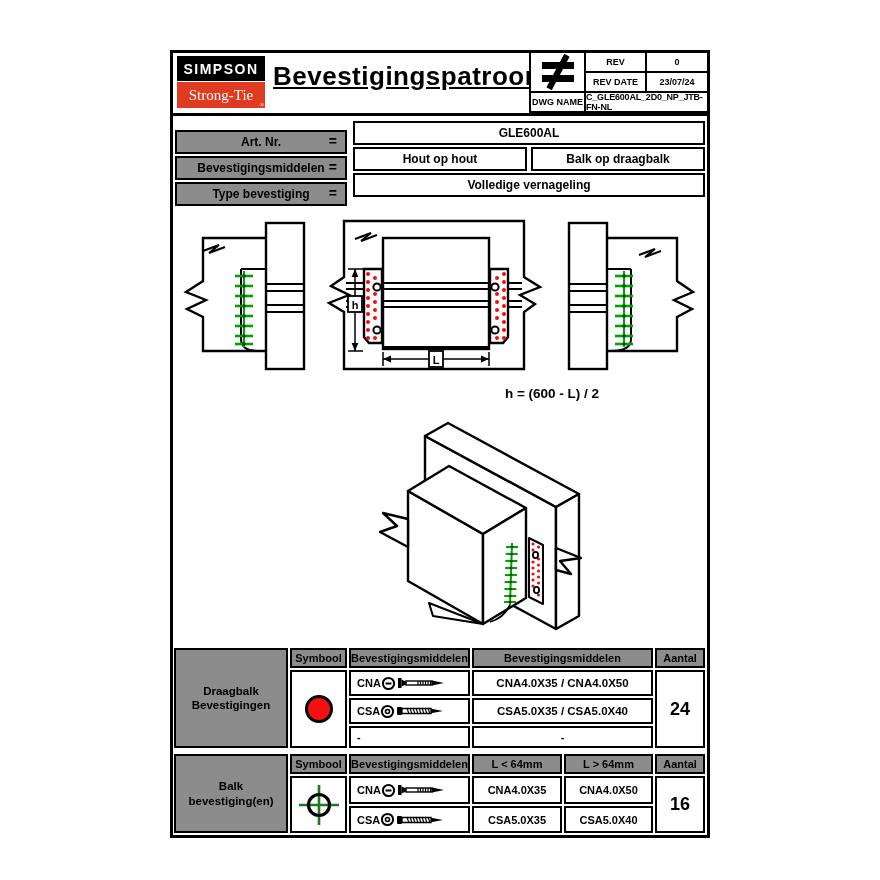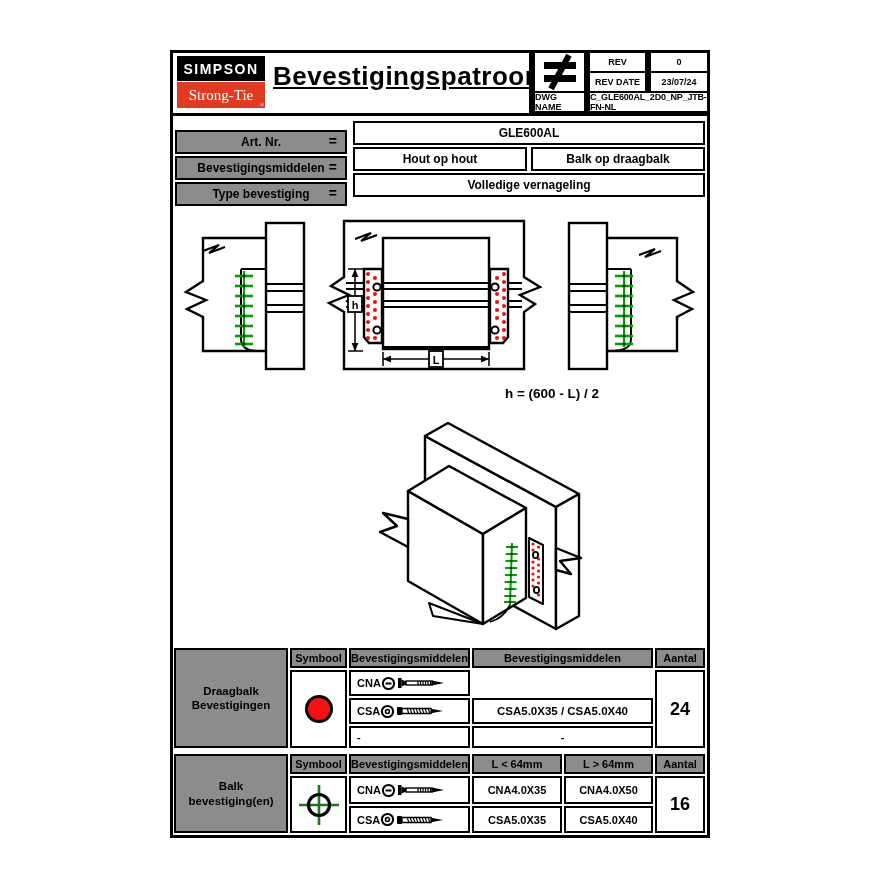--- a/index.html
+++ b/index.html
@@ -12,21 +12,21 @@
   .logo{position:absolute;left:4px;top:3px;width:88px;height:53px;}
   .logo-top{background:#000;color:#fff;height:25px;display:flex;align-items:center;justify-content:center;
             font-weight:bold;font-size:14px;letter-spacing:1.5px;}
   .logo-bot{background:#E03A21;color:#fff;height:26px;margin-top:1px;display:flex;align-items:center;justify-content:center;
             font-family:"Liberation Serif",serif;font-weight:normal;font-size:15px;position:relative;}
   .logo-bot .reg{position:absolute;right:1px;bottom:0;font-size:6px;}
   .title{position:absolute;left:100px;right:182px;top:8px;text-align:center;
          font-size:26px;font-weight:bold;text-decoration:underline;letter-spacing:0.5px;}
   .revblock{position:absolute;right:0;top:0;width:178px;height:60px;display:grid;
             grid-template-columns:55px 61px 62px;grid-template-rows:20px 20px 20px;}
-  .revblock>div{border-left:6px solid #000000;border-bottom:2px solid #000;
+  .revblock>div{border-left:2px solid #000000;border-bottom:2px solid #000;
                 display:flex;align-items:center;justify-content:center;
                 font-weight:bold;font-size:9px;background:#fff;overflow:hidden;}
   .neqcell{grid-column:1;grid-row:1/3;}
   .dwglbl{grid-column:1;grid-row:3;font-size:8px;}
   .dwgval{grid-column:2/4;grid-row:3;font-size:6.5px;letter-spacing:-0.2px;}
   .rb-r1l{grid-column:2;grid-row:1;} .rb-r1v{grid-column:3;grid-row:1;}
   .rb-r2l{grid-column:2;grid-row:2;} .rb-r2v{grid-column:3;grid-row:2;}
   .neq{position:relative;width:36px;height:32px;}
   .neq i{position:absolute;background:#000;display:block;}
   .neq .b1{left:2px;top:6px;width:32px;height:7px;}
@@ -313,20 +313,21 @@
           <line x1="22" y1="5" x2="22" y2="9"></line>
             <line x1="24.5" y1="5" x2="24.5" y2="9"></line>
           <line x1="27" y1="5" x2="27" y2="9"></line>
             <line x1="29.5" y1="5" x2="29.5" y2="9"></line>
           <line x1="32" y1="5" x2="32" y2="9"></line>
             <line x1="34.5" y1="5" x2="34.5" y2="9"></line>
         </g>
         <polygon points="36,4.6 48,7 36,9.4" fill="#000"></polygon>
       </svg>
     </div>
+    <div class="cell speccell" style="grid-column:4;grid-row:2">CNA4.0X35 / CNA4.0X50</div>
 
     <div class="cell fcell" style="grid-column:3;grid-row:3">
       <span>CSA</span>
       <svg width="15" height="15" viewBox="0 0 15 15">
         <circle cx="7.5" cy="7.5" r="5.6" fill="none" stroke="#000" stroke-width="2"></circle>
         <circle cx="7.5" cy="7.5" r="2" fill="none" stroke="#000" stroke-width="1.6"></circle>
       </svg>
       <svg width="52" height="14" viewBox="0 0 52 14">
         <rect x="2" y="3" width="5" height="8" rx="1" fill="#000"></rect>
         <polygon points="7,4.5 36,4.5 36,9.5 7,9.5" fill="#fff" stroke="#000" stroke-width="1.3"></polygon>

